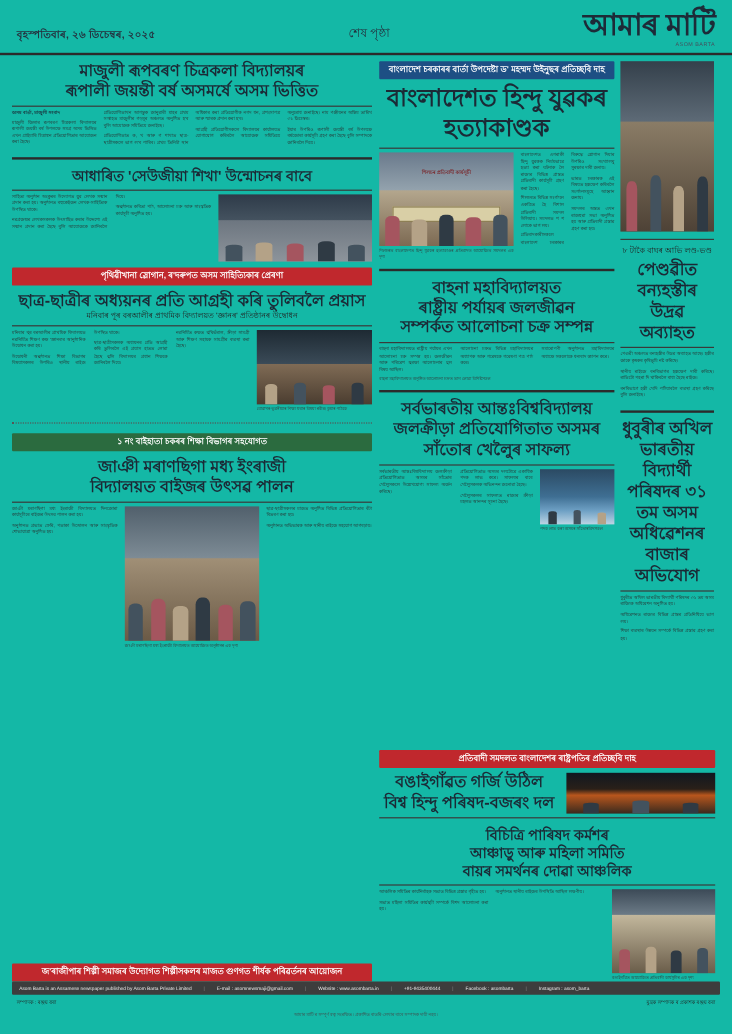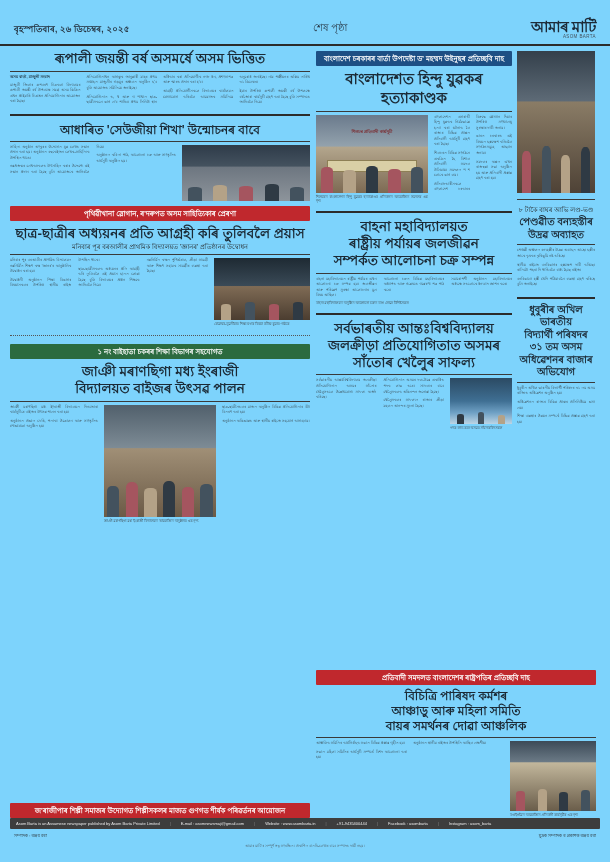--- a/index.html
+++ b/index.html
@@ -8,21 +8,21 @@
     width: 610px;
     height: 862px;
     background: #b9bdb8;
     font-family: "Liberation Sans", sans-serif;
     overflow: hidden;
   }
   .page {
     position: relative;
     width: 610px;
     height: 862px;
-    background: #7dd3fc;
+    background: #14b8a6;
     padding: 0;
   }
   
   .masthead {
     display: flex;
     align-items: flex-end;
     justify-content: space-between;
     padding: 12px 14px 4px 14px;
     border-bottom: 2px solid #2b2b2b;
     height: 46px;
@@ -34,21 +34,21 @@
     letter-spacing: .2px;
     padding-bottom: 3px;
   }
   .mast-center {
     font-size: 10px;
     color: #24323f;
     font-weight: normal;
     padding-bottom: 3px;
   }
   .mast-logo {
-    font-size: 15px;
+    font-size: 25px;
     font-weight: bold;
     color: #1d2b38;
     letter-spacing: -.5px;
     line-height: 1;
   }
   .mast-logo-wrap { text-align: right; padding-bottom: 1px; }
   .mast-logo-sub { font-size: 4.5px; color: #44525e; letter-spacing: .4px; }
 
   
   .body-grid {
@@ -60,24 +60,24 @@
   .col-left { width: 300px; display: flex; flex-direction: column; gap: 5px; }
   .col-right { width: 280px; display: flex; flex-direction: column; gap: 4px; }
 
   
   .hl {
     font-weight: bold;
     color: #1b2a36;
     text-align: center;
     line-height: 1.25;
   }
-  .hl-xl { font-size: 15px; }
+  .hl-xl { font-size: 20px; }
   .hl-lg { font-size: 13.5px; }
   .hl-md { font-size: 12px; }
-  .hl-sm { font-size: 10px; }
+  .hl-sm { font-size: 14px; }
   .kicker {
     font-size: 6.5px;
     text-align: center;
     color: #222;
     line-height: 1.3;
     margin-bottom: 2px;
   }
   .rule-thin { border-top: 1px solid #3a3a3a; margin: 3px 0; }
   .rule-dbl { border-top: 2px solid #2b2b2b; margin: 3px 0 2px 0; }
   .rule-dot { border-top: 1px dotted #555; margin: 3px 0; }
@@ -231,20 +231,21 @@
       <div class="mast-logo">আমাৰ মাটি</div>
       <div class="mast-logo-sub">ASOM BARTA</div>
     </div>
   </div>
 
   <div class="body-grid">
 
     <div class="col-left">
 
       <div>
+        <div class="hl hl-lg">মাজুলী ৰূপবৰণ চিত্ৰকলা বিদ্যালয়ৰ</div>
         <div class="hl hl-lg">ৰূপালী জয়ন্তী বৰ্ষ অসমৰ্ষে অসম ভিত্তিত</div>
         <div class="rule-thin"></div>
         <div class="cols4 bodytext">
           <div class="byline">অসম বাৰ্তা, মাজুলী সংবাদ</div>
           <p>মাজুলী জিলাৰ ৰূপবৰণ চিত্ৰকলা বিদ্যালয়ৰ ৰূপালী জয়ন্তী বৰ্ষ উপলক্ষে সমগ্ৰ অসম ভিত্তিত এখন প্ৰাইমাৰি চিত্ৰাঙ্কন প্ৰতিযোগিতাৰ আয়োজন কৰা হৈছে।</p>
           <p>প্ৰতিযোগিতাখন আগন্তুক জানুৱাৰী মাহৰ প্ৰথম সপ্তাহত মাজুলীৰ গড়মূৰ অঞ্চলত অনুষ্ঠিত হ'ব বুলি আয়োজক সমিতিয়ে জনাইছে।</p>
           <p>প্ৰতিযোগিতাত ক, খ আৰু গ শাখাত ছাত্ৰ-ছাত্ৰীসকলে ভাগ ল'ব পাৰিব। প্ৰথম তিনিটা স্থান অধিকাৰ কৰা প্ৰতিযোগীক নগদ ধন, প্ৰশংসাপত্ৰ আৰু স্মাৰক প্ৰদান কৰা হ'ব।</p>
           <p>আগ্ৰহী প্ৰতিযোগীসকলে বিদ্যালয়ৰ কাৰ্যালয়ত যোগাযোগ কৰিবলৈ আয়োজক সমিতিয়ে অনুৰোধ জনাইছে। নাম পঞ্জীয়নৰ অন্তিম তাৰিখ ৩১ ডিচেম্বৰ।</p>
           <p>ইয়াৰ উপৰিও ৰূপালী জয়ন্তী বৰ্ষ উপলক্ষে বৰ্ষজোৰা কাৰ্যসূচী গ্ৰহণ কৰা হৈছে বুলি সম্পাদকে জানিবলৈ দিয়ে।</p>
         </div>
@@ -453,20 +454,38 @@
               <p>ধুবুৰীত অখিল ভাৰতীয় বিদ্যাৰ্থী পৰিষদৰ ৩১ তম অসম ৰাজ্যিক অধিৱেশন অনুষ্ঠিত হয়।</p>
               <p>অধিৱেশনত ৰাজ্যৰ বিভিন্ন প্ৰান্তৰ প্ৰতিনিধিয়ে ভাগ লয়।</p>
               <p>শিক্ষা ব্যৱস্থাৰ উন্নয়ন সম্পৰ্কে বিভিন্ন প্ৰস্তাৱ গ্ৰহণ কৰা হয়।</p>
             </div>
           </div>
         </div>
       </div>
 
       <div class="banner">প্ৰতিবাদী সমদলত বাংলাদেশৰ ৰাষ্ট্ৰপতিৰ প্ৰতিচ্ছবি দাহ</div>
 
+      <div>
+        <div class="flexrow">
+          <div style="width:150px">
+            <div class="hl hl-lg">বঙাইগাঁৱত গৰ্জি উঠিল</div>
+            <div class="hl hl-lg">বিশ্ব হিন্দু পৰিষদ-বজৰং দল</div>
+          </div>
+          <div class="grow">
+            <div class="photo ph-night" style="height:34px">
+              <div class="ph-figs">
+                <div class="fig dark" style="height:62%"></div>
+                <div class="fig" style="height:70%"></div>
+                <div class="fig dark" style="height:58%"></div>
+              </div>
+            </div>
+          </div>
+        </div>
+        <div class="rule-thin"></div>
+      </div>
 
       <div>
         <div class="hl hl-md">বিচিত্ৰি পাৰিষদ কৰ্মশৰ</div>
         <div class="hl hl-md">আঞ্চাড়ু আৰু মহিলা সমিতি</div>
         <div class="hl hl-md">বায়ৰ সমৰ্থনৰ দোৱা আঞ্চলিক</div>
         <div class="rule-thin"></div>
         <div class="flexrow">
           <div class="grow bodytext" style="column-count:2; column-gap:6px">
             <p>আঞ্চলিক সমিতিৰ কাৰ্যনিৰ্বাহক সভাত বিভিন্ন প্ৰস্তাৱ গৃহীত হয়।</p>
             <p>সভাত মহিলা সমিতিৰ কাৰ্যসূচী সম্পৰ্কে বিশদ আলোচনা কৰা হয়।</p>

